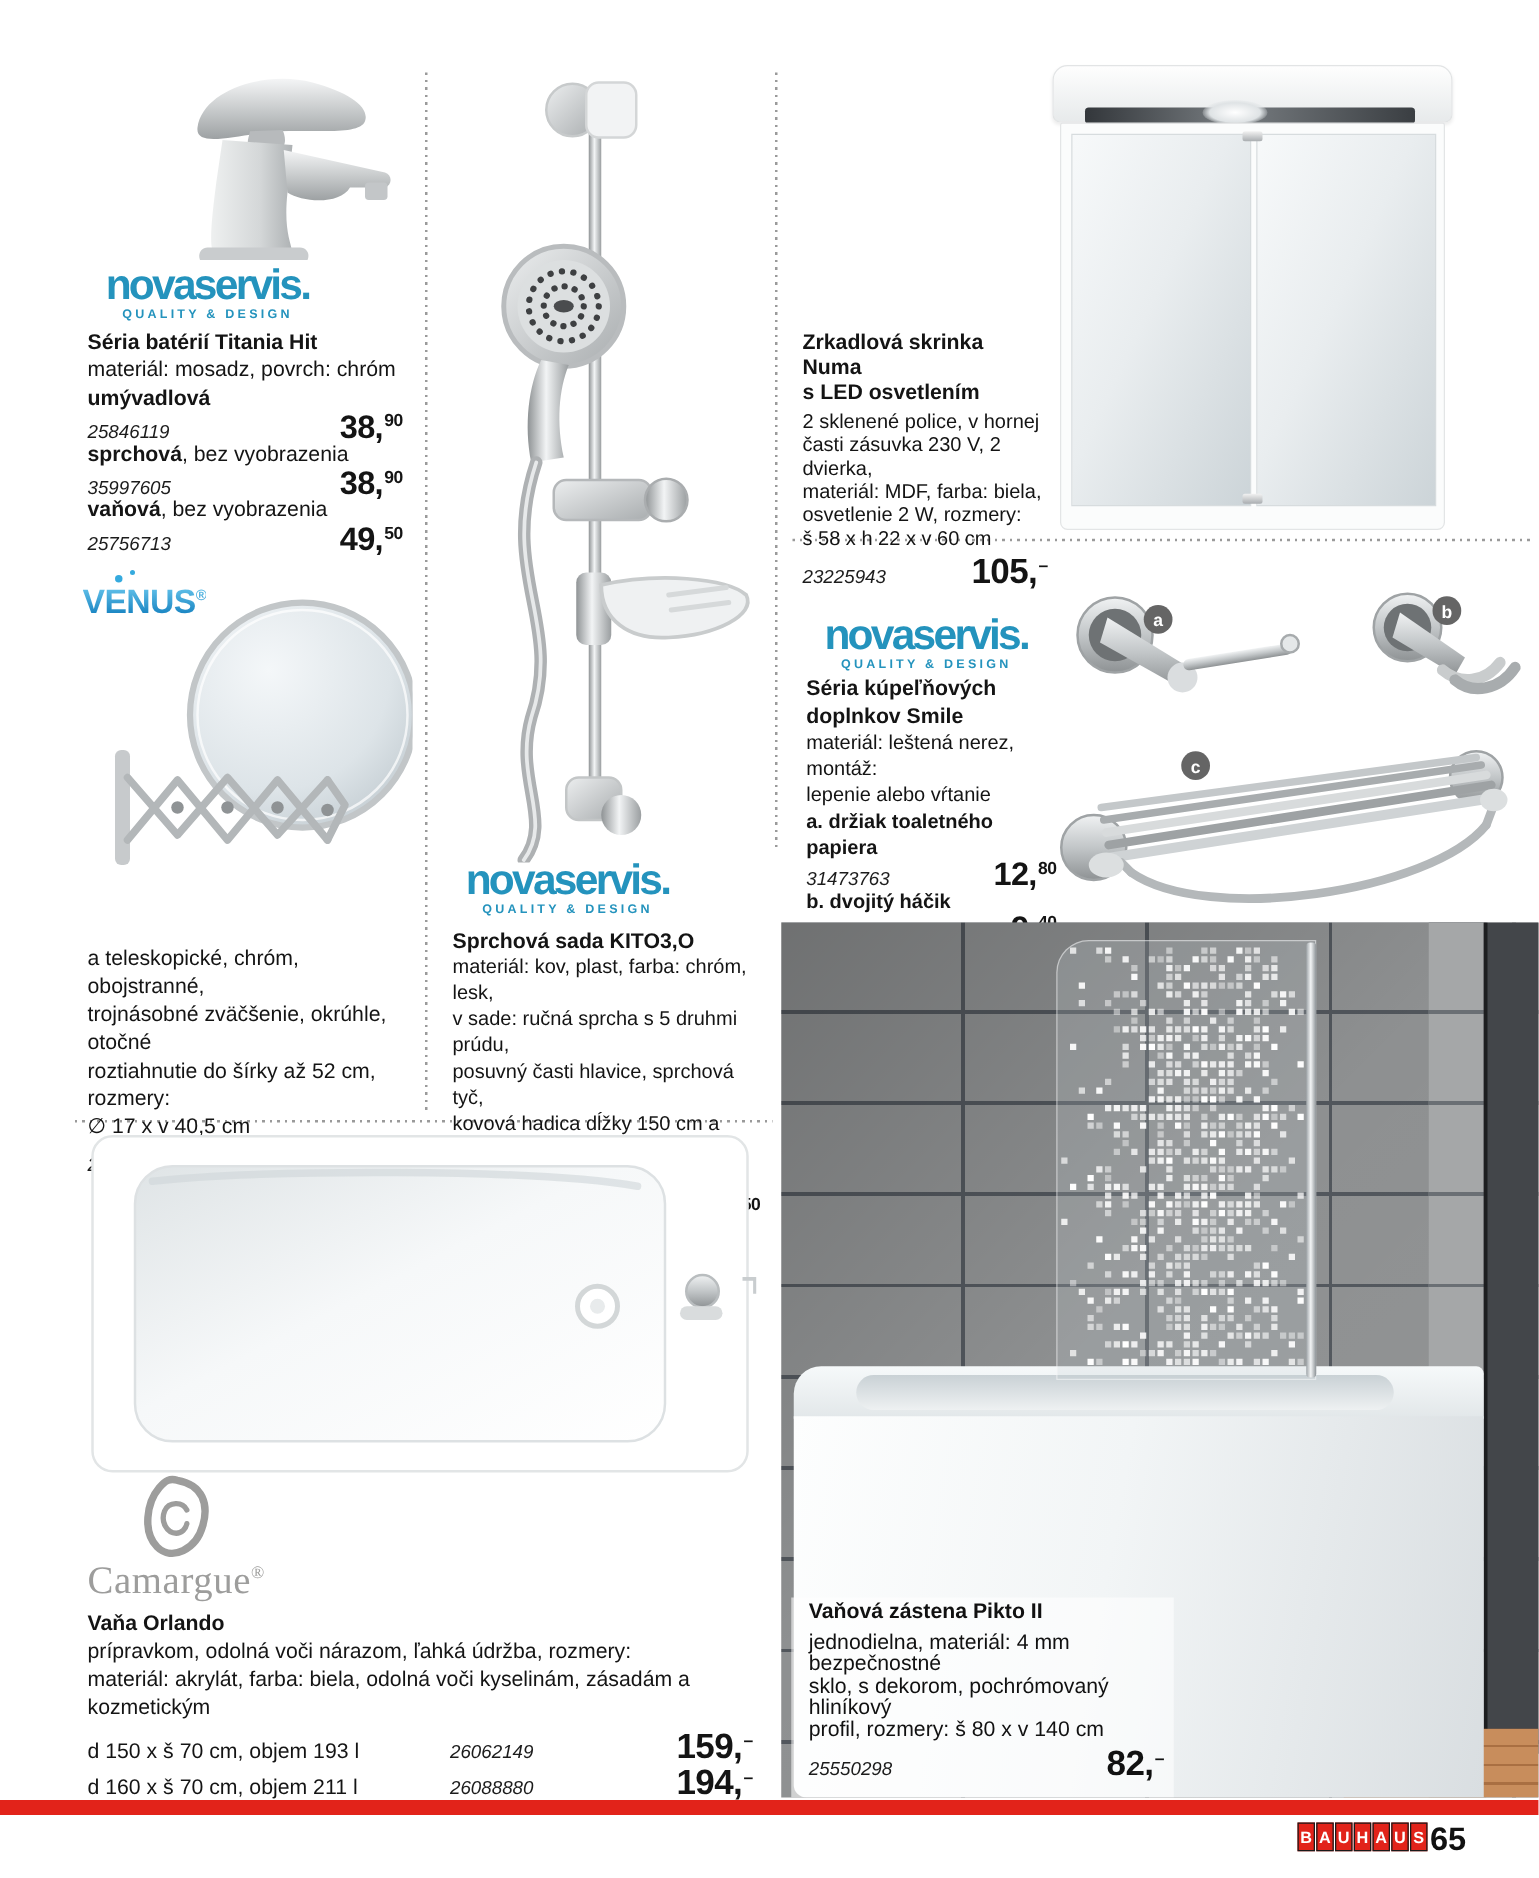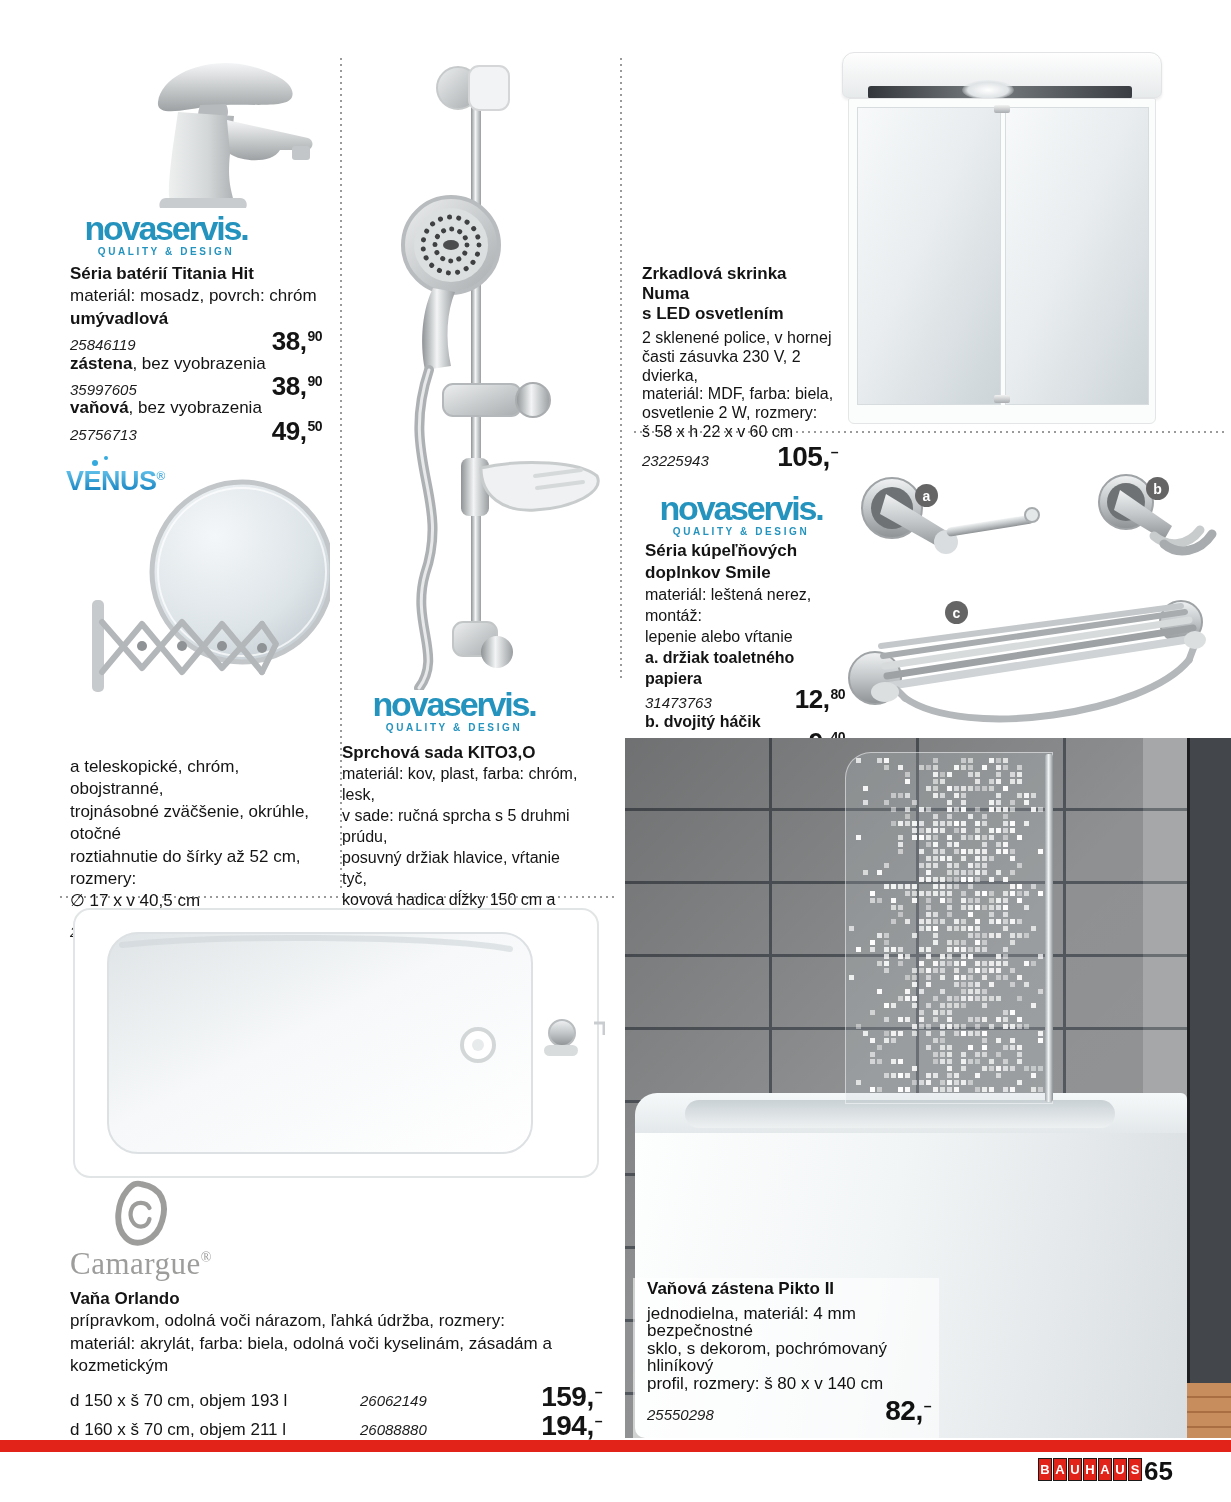--- a/index.html
+++ b/index.html
@@ -129,21 +129,21 @@
   </div>
 
   <div class="blk" style="left:70px;top:263px;width:252px;">
     <div class="ttl">Séria batérií Titania Hit</div>
     <div>materiál: mosadz, povrch: chróm</div>
     <div><span class="b">umývadlová</span><span></span></div>
     <div class="prow">
       <span class="sku">25846119</span>
       <span class="price"><span>38,</span><span class="psup">90</span></span>
     </div>
-    <div><span class="b">zástena</span><span>, bez vyobrazenia</span></div>
+    <div><span class="b">sprchová</span><span>, bez vyobrazenia</span></div>
     <div class="prow">
       <span class="sku">35997605</span>
       <span class="price"><span>38,</span><span class="psup">90</span></span>
     </div>
     <div><span class="b">vaňová</span><span>, bez vyobrazenia</span></div>
     <div class="prow">
       <span class="sku">25756713</span>
       <span class="price"><span>49,</span><span class="psup">50</span></span>
     </div>
   </div>
@@ -227,25 +227,25 @@
 
     <path d="M44,330 C14,420 66,458 40,534 C26,584 58,616 34,648" fill="none" stroke="#aeb1b3" stroke-width="10" stroke-linecap="round"></path>
     <path d="M44,330 C14,420 66,458 40,534 C26,584 58,616 34,648" fill="none" stroke="#e7e9ea" stroke-width="3" stroke-linecap="round"></path>
   </svg>
 
   <div class="ns-logo" style="left:354px;top:688px;">
     <div class="ns-word">novaservis.</div>
     <div class="ns-tag">QUALITY &amp; DESIGN</div>
   </div>
 
-  <div class="blk mid" style="left:342px;top:742px;width:246px;">
+  <div class="blk mid" style="left:362px;top:742px;width:246px;">
     <div class="ttl" style="font-size:17px;">Sprchová sada KITO3,O</div>
     <div>materiál: kov, plast, farba: chróm, lesk,</div>
     <div>v sade: ručná sprcha s 5 druhmi prúdu,</div>
-    <div>posuvný držiak hlavice, vŕtanie tyč,</div>
+    <div>posuvný časti hlavice, sprchová tyč,</div>
     <div>kovová hadica dĺžky 150 cm a polička</div>
     <div>na mydlo, funkcia Easy Clean</div>
     <div class="prow" style="margin-top:6px;">
       <span class="sku">30702455</span>
       <span class="price"><span>23,</span><span class="psup">50</span></span>
     </div>
   </div>
 
   <div class="cabinet">
     <div class="cab-canopy"></div>

